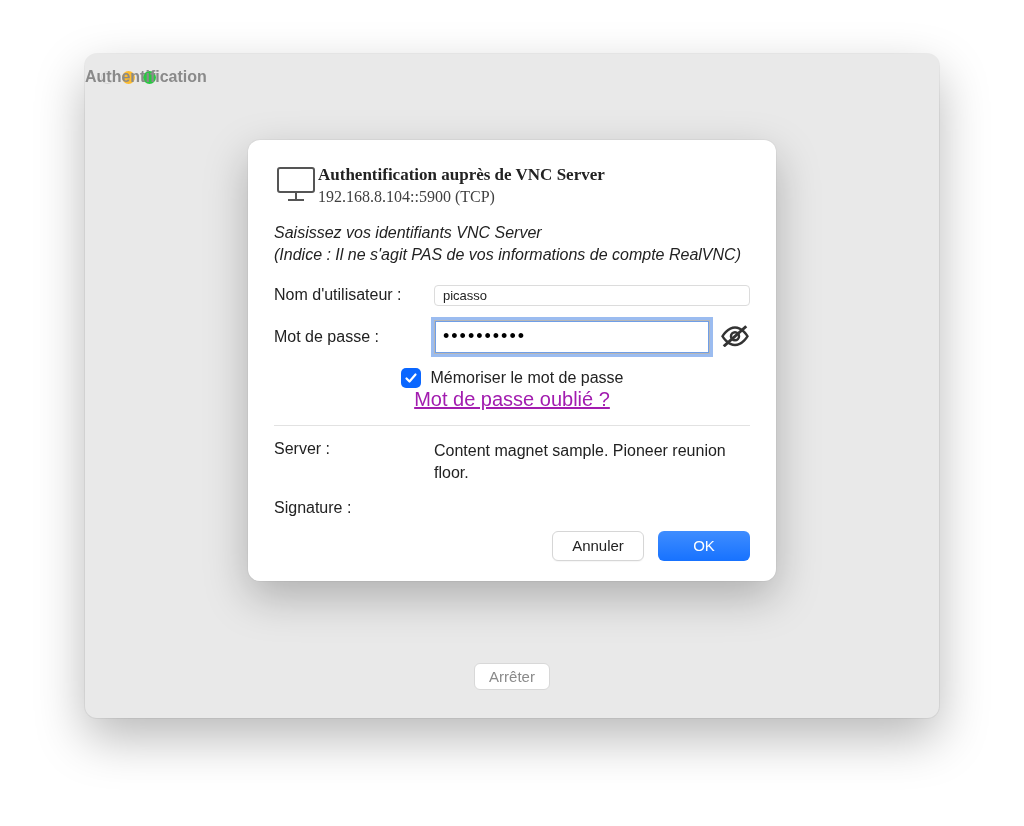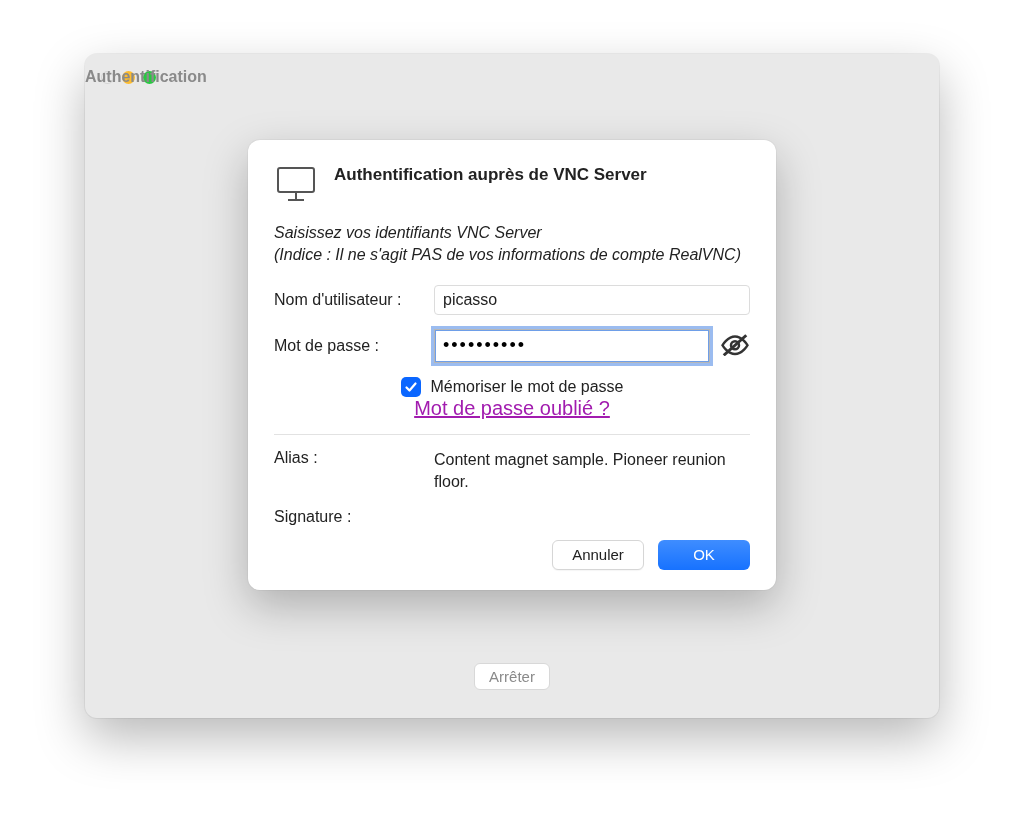--- a/index.html
+++ b/index.html
@@ -68,35 +68,35 @@
       position: absolute;
       left: 248px;
       top: 140px;
       width: 528px;
       background: #fff;
       border-radius: 12px;
       box-shadow: 0 16px 44px rgba(0,0,0,0.25), 0 0 0 1px rgba(0,0,0,0.03);
       padding: 24px 26px 20px 26px;
       color: #222;
     }
-    .dialog-header { display: flex; gap: 16px; align-items: flex-start; margin-bottom: 14px; }
+    .dialog-header { display: flex; align-items: flex-start; margin-bottom: 14px; font-family: Liberation Serif, serif; }
     .monitor-icon { width: 44px; flex-shrink: 0; }
     .header-text { flex: 1; }
     .header-title { font-weight: 700; font-size: 17px; line-height: 1.3; }
     .header-sub { font-size: 16px; color: #404040; margin-top: 2px; }
     .instructions { font-size: 16px; line-height: 1.4; margin-bottom: 18px; }
     .form-row { display: flex; align-items: center; margin-bottom: 14px; }
     .form-label { width: 160px; font-size: 16px; color: #222; flex-shrink: 0; }
     .text-input {
       flex: 1;
-      height: 30px;
+      height: 21px;
       border: 1px solid #dcdcdc;
       border-radius: 4px;
       padding: 0 8px;
-      font-size: 16px;
+      font-size: 13px;
       color: #222;
       background: #fff;
     }
     .pwd-wrap { flex: 1; display: flex; align-items: center; gap: 10px; }
     .pwd-input {
       flex: 1;
       height: 34px;
       border: 1px solid #b7b7b7;
       border-radius: 0;
       padding: 0 8px;
@@ -162,20 +162,21 @@
   <div class="dialog-header">
     <div class="monitor-icon">
       <svg viewBox="0 0 44 40" fill="none" stroke="#555" stroke-width="2">
         <rect x="4" y="4" width="36" height="24" rx="2"></rect>
         <line x1="14" y1="36" x2="30" y2="36"></line>
         <line x1="22" y1="28" x2="22" y2="36"></line>
       </svg>
     </div>
     <div class="header-text">
       <div class="header-title">Authentification auprès de VNC Server</div>
+      <div class="header-sub">192.168.8.104::5900 (TCP)</div>
     </div>
   </div>
 
   <div class="instructions" style="white-space: pre-line; font-style: italic;">Saisissez vos identifiants VNC Server
 (Indice : Il ne s'agit PAS de vos informations de compte RealVNC)</div>
 
   <div class="form-row">
     <div class="form-label">Nom d'utilisateur :</div>
     <input class="text-input" type="text" value="picasso" style="">
   </div>
@@ -202,21 +203,21 @@
         </svg>
       </div>
       <span class="remember-label">Mémoriser le mot de passe</span>
     </div>
     <a href="#" class="forgot-link">Mot de passe oublié ?</a>
   </div>
 
   <hr class="divider">
 
   <div class="info-row">
-    <div class="info-label">Alias :</div>
+    <div class="info-label">Server :</div>
     <div class="info-value">Content magnet sample. Pioneer reunion floor.</div>
   </div>
 
   <div class="info-row">
     <div class="info-label">Signature :</div>
   </div>
 
   <div class="dialog-buttons">
     <button class="btn btn-cancel">Annuler</button>
     <button class="btn btn-ok">OK</button>

